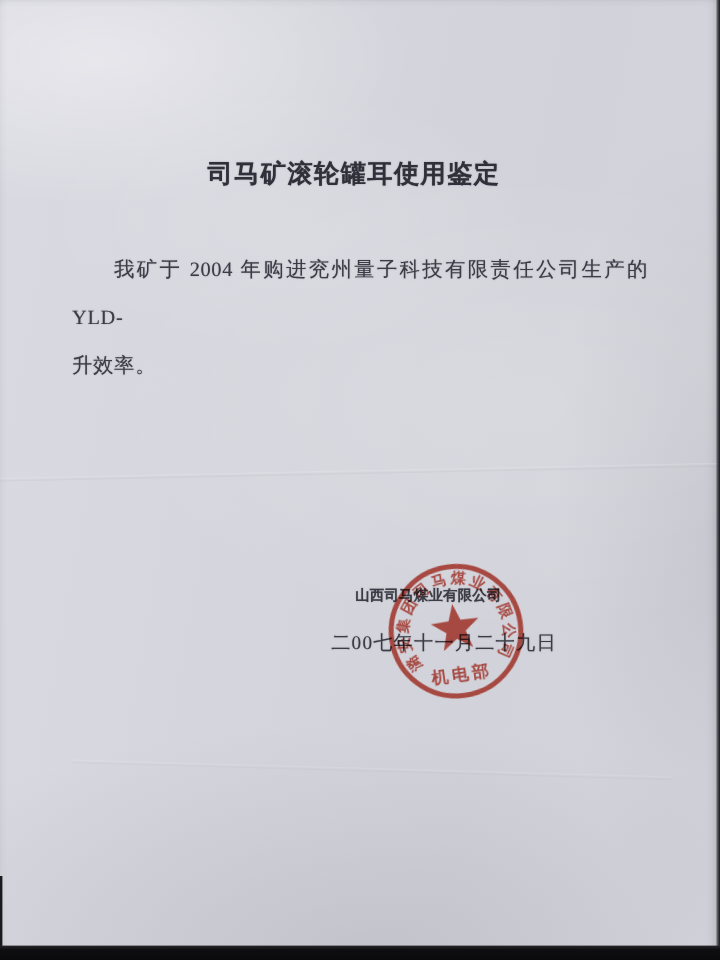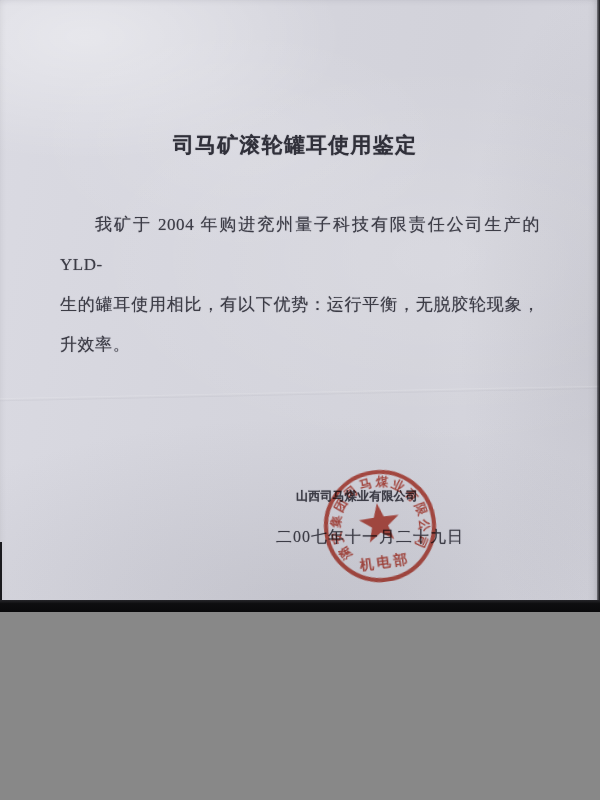--- a/index.html
+++ b/index.html
@@ -1,19 +1,19 @@
 <!DOCTYPE html>
 <html><head>
 <meta charset="utf-8">
 <style>
   html, body { margin: 0; padding: 0; background: #888; }
   #scan {
     position: relative;
     width: 600px;
-    height: 612px;
+    height: 800px;
     overflow: hidden;
     font-family: "Liberation Serif", serif;
     background:
       radial-gradient(ellipse 420px 200px at 14% 6%, rgba(255,255,255,0.38), transparent 62%),
       radial-gradient(ellipse 500px 280px at 72% 42%, rgba(255,255,255,0.14), transparent 70%),
       radial-gradient(ellipse 300px 160px at 40% 23%, rgba(255,255,255,0.12), transparent 70%),
       radial-gradient(ellipse 620px 260px at 50% 99%, rgba(140,140,152,0.22), transparent 72%),
       radial-gradient(ellipse 200px 500px at 100% 55%, rgba(130,130,142,0.18), transparent 70%),
       linear-gradient(100deg, #dadae2 0%, #d5d5dd 38%, #d2d2da 68%, #d6d6de 100%);
     box-shadow: inset -6px 0 10px -4px rgba(40,40,50,0.25), inset 0 -4px 8px -2px rgba(60,60,70,0.18);
@@ -76,21 +76,20 @@
 
 <div id="scan">
 
   <div class="crease1"></div>
   <div class="crease2"></div>
 
   <div id="title">司马矿滚轮罐耳使用鉴定</div>
 
   <div id="body-text" class="ink">
     <div class="body-line first">我矿于 2004 年购进兖州量子科技有限责任公司生产的 YLD-</div>
-    <div class="body-line">生的罐耳使用相比，有以下优势：运行平衡，无脱胶轮现象，</div>
     <div class="body-line last">升效率。</div>
   </div>
 
   <div id="sig-company" class="ink">山西司马煤业有限公司</div>
   <div id="sig-date" class="ink">二00七年十一月二十九日</div>
 
   <div id="seal">
     <svg width="124" height="120" viewBox="0 0 124 120" xmlns="http://www.w3.org/2000/svg">
       <circle cx="62" cy="60" r="54" fill="none" stroke="#c03a2c" stroke-width="4.2"></circle>
       <path id="ringPath" d="M 31.4 85.7 A 40 40 0 1 1 92.6 85.7" fill="none"></path>

